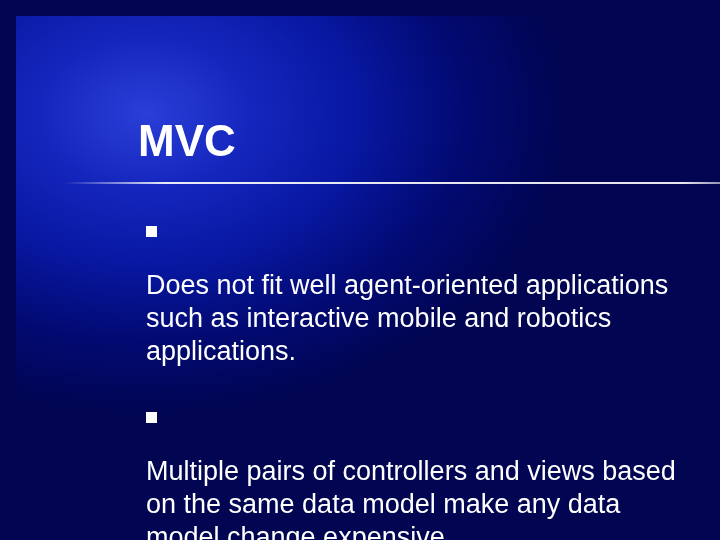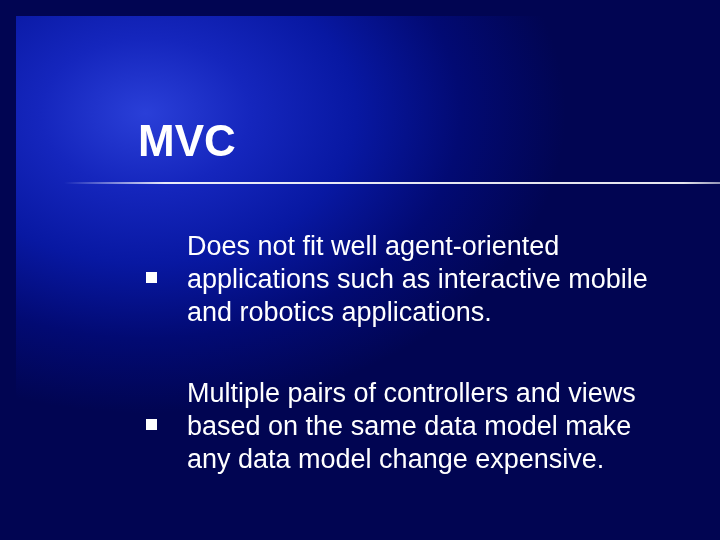--- a/index.html
+++ b/index.html
@@ -31,22 +31,23 @@
     height: 2px;
     background: linear-gradient(90deg, rgba(255,255,255,0) 0%, rgba(255,255,255,0.9) 14%, rgba(255,255,255,0.9) 86%, rgba(255,255,255,0) 100%);
   }
   .content {
     margin-top: 48px;
     margin-left: 18px;
     margin-right: 10px;
   }
   .bullet-item {
     display: flex;
-    align-items: center;
+    align-items: flex-start;
     margin-bottom: 2px;
+    flex-direction: column;
   }
   .bullet-marker {
     width: 11px;
     height: 11px;
     background: #ffffff;
     flex-shrink: 0;
     margin-top: 12px;
     margin-right: 14px;
   }
   .bullet-text {

